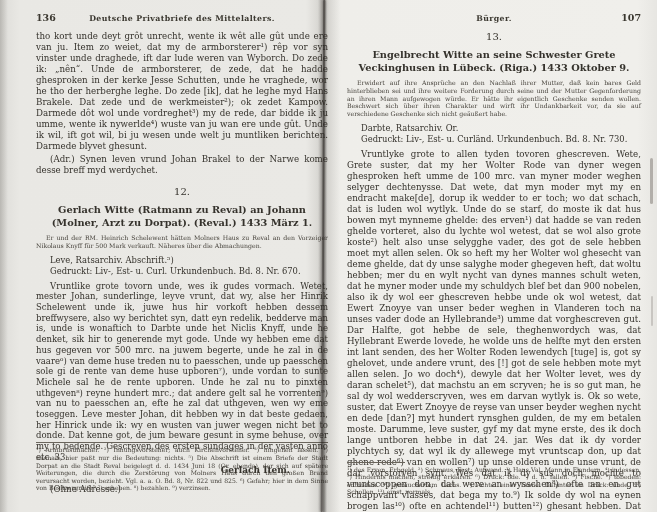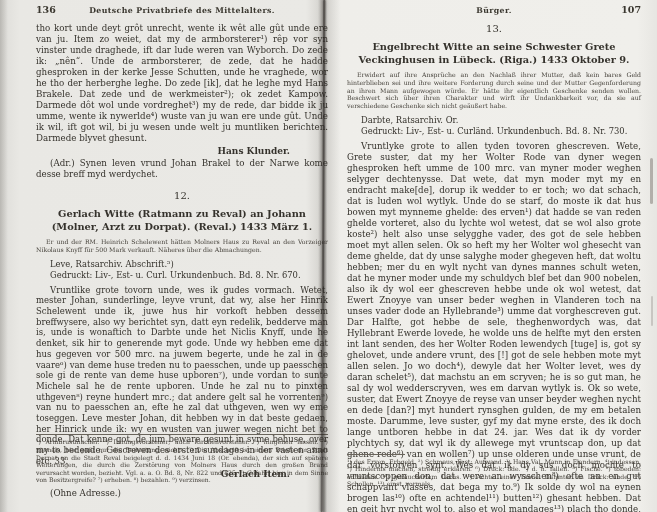--- a/index.html
+++ b/index.html
@@ -3,21 +3,21 @@
 <meta charset="utf-8">
 <style>
   html,body{margin:0;padding:0;}
   body{
     width:657px;height:512px;overflow:hidden;position:relative;
     background:linear-gradient(90deg,#dddcd8 0%,#e9e8e4 3%,#eae9e5 48%,#e5e4e0 49.5%,#efeeea 52%,#f0efeb 97%,#e7e6e2 100%);
     font-family:"DejaVu Serif","Liberation Serif",serif;
     color:#35322c;
     -webkit-font-smoothing:antialiased;
   }
-  .page{position:absolute;top:4px;height:496px;}
+  .page{position:absolute;top:12px;height:496px;}
   .page-left{left:36px;width:292px;}
   .page-right{left:347px;width:294px;}
   .pagehead{display:flex;align-items:baseline;font-size:8px;height:12px;margin-bottom:7px;color:#3a372f;}
   .pagehead .num{font-size:9.5px;font-weight:bold;width:34px;}
   .pagehead .num.right{text-align:right;}
   .pagehead .runhead{flex:1;text-align:center;font-size:7.8px;letter-spacing:.4px;font-weight:bold;}
   .body{font-size:8.7px;line-height:11px;text-align:justify;margin:0;font-weight:500;}
   .body.sm{font-size:8.5px;line-height:10.7px;}
   .indent{text-indent:14px;}
   .sig{font-size:9px;text-align:right;padding-right:38px;margin:2px 0 1px 0;font-weight:bold;}
@@ -48,21 +48,20 @@
 <div class="edge-shade"></div>
 
 <div class="page page-left">
   <div class="pagehead">
     <span class="num">136</span>
     <span class="runhead">Deutsche Privatbriefe des Mittelalters.</span>
     <span class="num right"></span>
   </div>
 
   <p class="body">tho kort unde deyt grôt unrecht, wente ik wêt alle gût unde ere van ju. Item zo weiet, dat my de armborsterer¹) rêp vor syn vinster unde draghede, ift dar lude weren van Wyborch. Do zede ik: „nên“. Unde de armborsterer, de zede, dat he hadde ghesproken in der kerke Jesse Schutten, unde he vraghede, wor he tho der herberghe leghe. Do zede [ik], dat he leghe myd Hans Brakele. Dat zede und de werkmeister²); ok zedet Kampow. Darmede dôt wol unde vordreghet³) my de rede, dar bidde ik ju umme, wente ik nywerlde⁴) wuste van ju wan ere unde gût. Unde ik wil, ift got wil, bi ju wesen unde welt ju muntliken berichten. Darmede blyvet ghesunt.</p>
-  <div class="sig">Hans Klunder.</div>
   <p class="body addr indent">(Adr.) Synen leven vrund Johan Brakel to der Narwe kome desse breff myd werdychet.</p>
 
   <div class="secnum">12.</div>
   <div class="sectitle">Gerlach Witte (Ratmann zu Reval) an Johann (Molner, Arzt zu Dorpat).  (Reval.)  1433 März 1.</div>
   <p class="regest">Er und der RM. Heinrich Schelewent hätten Molners Haus zu Reval an den Vorzeiger Nikolaus Knyff für 500 Mark verkauft.  Näheres über die Abmachungen.</p>
   <div class="srcline">Leve, Ratsarchiv.  Abschrift.⁵)</div>
   <div class="srcline">Gedruckt: Liv-, Est- u. Curl. Urkundenbuch.  Bd. 8.  Nr. 670.</div>
   <p class="body sm letterbody indent">Vruntlike grote tovorn unde, wes ik gudes vormach. Wetet, mester Johan, sunderlinge, leyve vrunt, dat wy, alse her Hinrik Schelewent unde ik, juwe hus hir vorkoft hebben dessem breffwysere, also wy berichtet syn, datt eyn redelik, bedderve man is, unde is wonaftich to Darbte unde het Niclis Knyff, unde he denket, sik hir to generende myt gode. Unde wy hebben eme dat hus gegeven vor 500 mrc. na juwem begerte, unde he zal in de vaare⁶) van deme huse treden nu to paesschen, unde up paesschen sole gi de rente van deme huse upboren⁷), unde vordan to sunte Michele sal he de rente upboren. Unde he zal nu to pinxten uthgeven⁸) reyne hundert mrc.; dat andere gelt sal he vorrenten⁹) van nu to paesschen an, efte he zal dat uthgeven, wen wy eme toseggen. Leve mester Johan, dit hebben wy in dat beste gedaen, her Hinrick unde ik: wy en wusten van juwer wegen nicht bet to donde. Dat kenne got, de jum beware gesunt in syme behuse, over my to bedende. Gescreven des ersten sundages in der vasten anno etc. 33.</p>
   <div class="sig">Gerlach Item.</div>
   <div class="adrnote">(Ohne Adresse.)</div>

